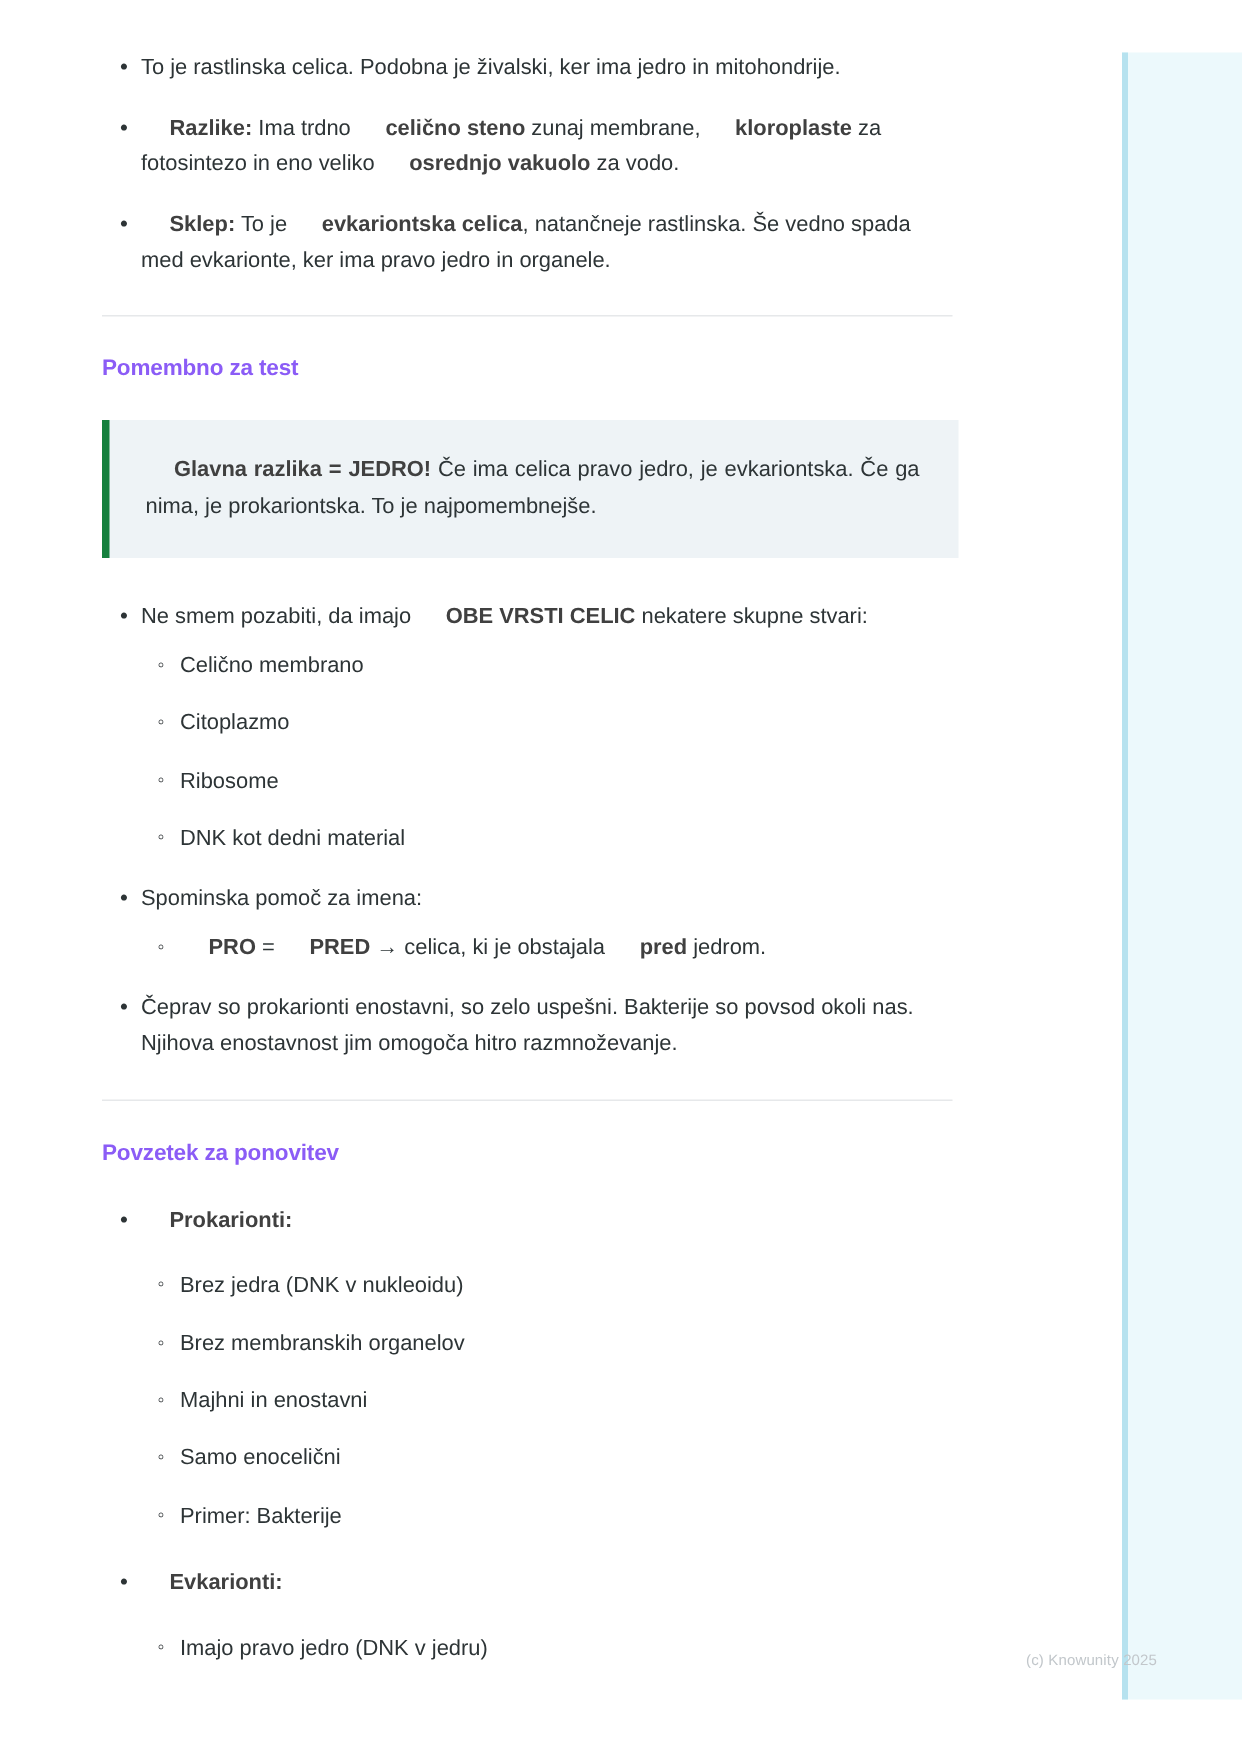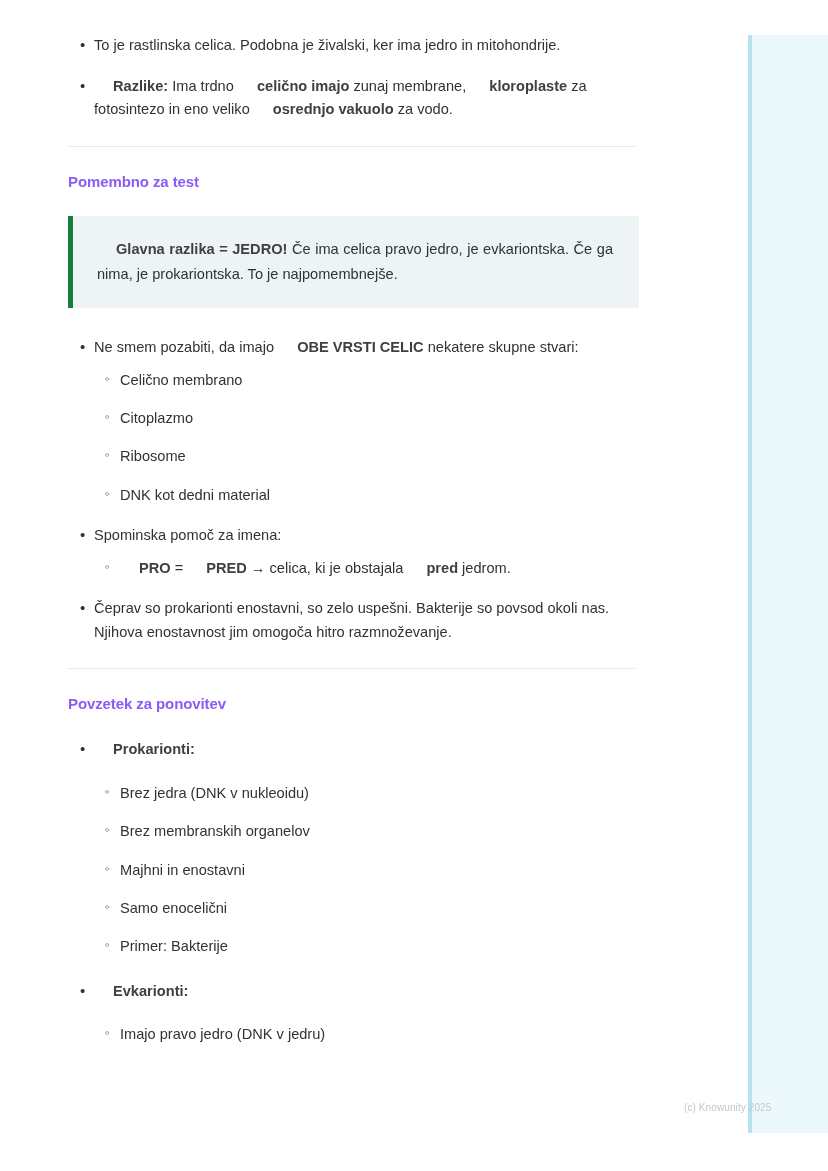--- a/index.html
+++ b/index.html
@@ -151,21 +151,24 @@
 
 <div id="page">
 
   <div class="content">
 
     <ul class="lvl1">
       <li>
         <span>To je rastlinska celica. Podobna je živalski, ker ima jedro in mitohondrije.</span>
       </li>
       <li>
-        <b>Razlike:</b><span> Ima trdno </span><b>celično imajo</b><span> zunaj membrane, </span><b>kloroplaste</b><span> za fotosintezo in eno veliko </span><b>osrednjo vakuolo</b><span> za vodo.</span>
+        <b>Razlike:</b><span> Ima trdno </span><b>celično steno</b><span> zunaj membrane, </span><b>kloroplaste</b><span> za fotosintezo in eno veliko </span><b>osrednjo vakuolo</b><span> za vodo.</span>
+      </li>
+      <li>
+        <b>Sklep:</b><span> To je </span><b>evkariontska celica</b><span>, natančneje rastlinska. Še vedno spada med evkarionte, ker ima pravo jedro in organele.</span>
       </li>
     </ul>
 
     <hr class="divider">
 
     <h2 class="section-heading">Pomembno za test</h2>
 
     <div class="callout">
       <p><b>Glavna razlika = JEDRO!</b><span> Če ima celica pravo jedro, je evkariontska. Če ga nima, je prokariontska. To je najpomembnejše.</span></p>
     </div>

